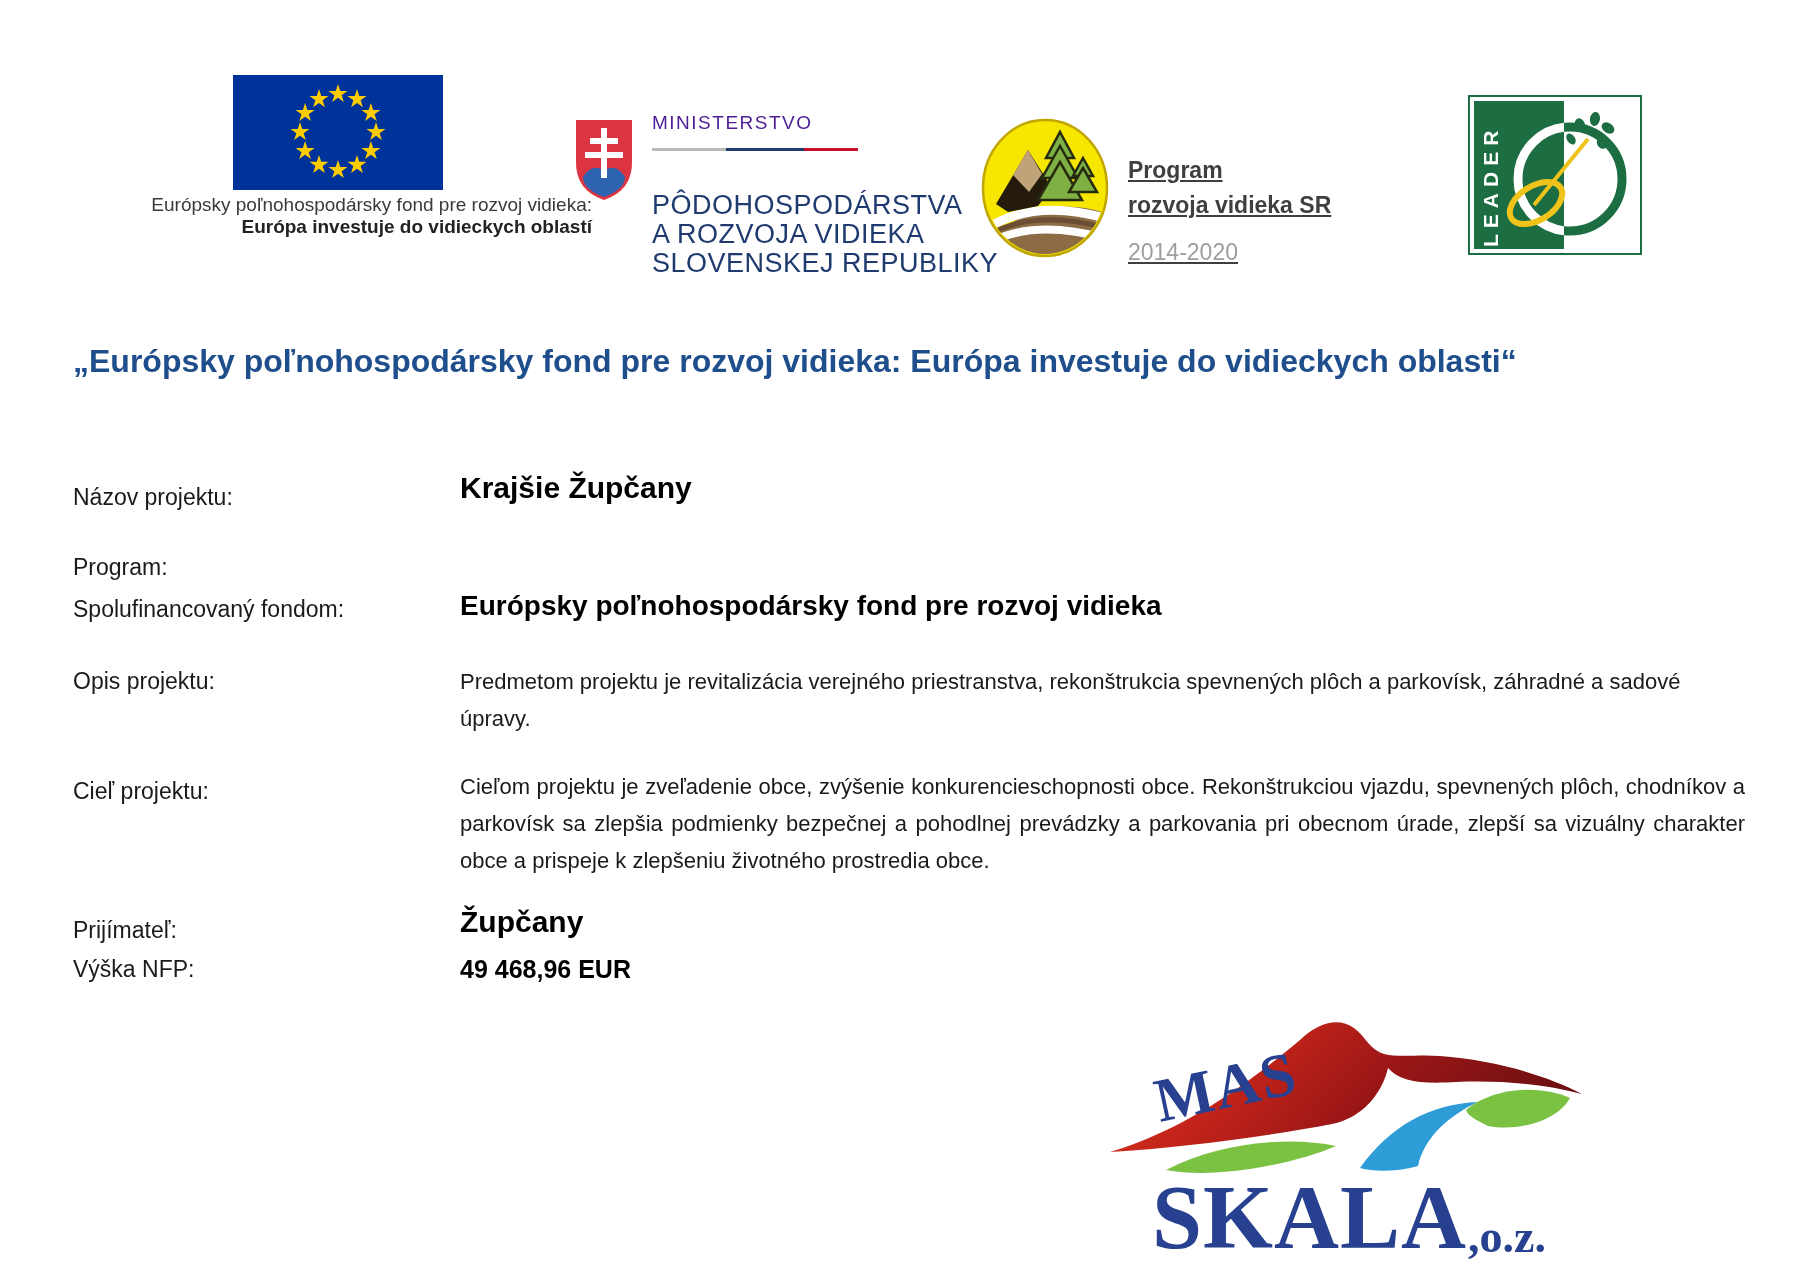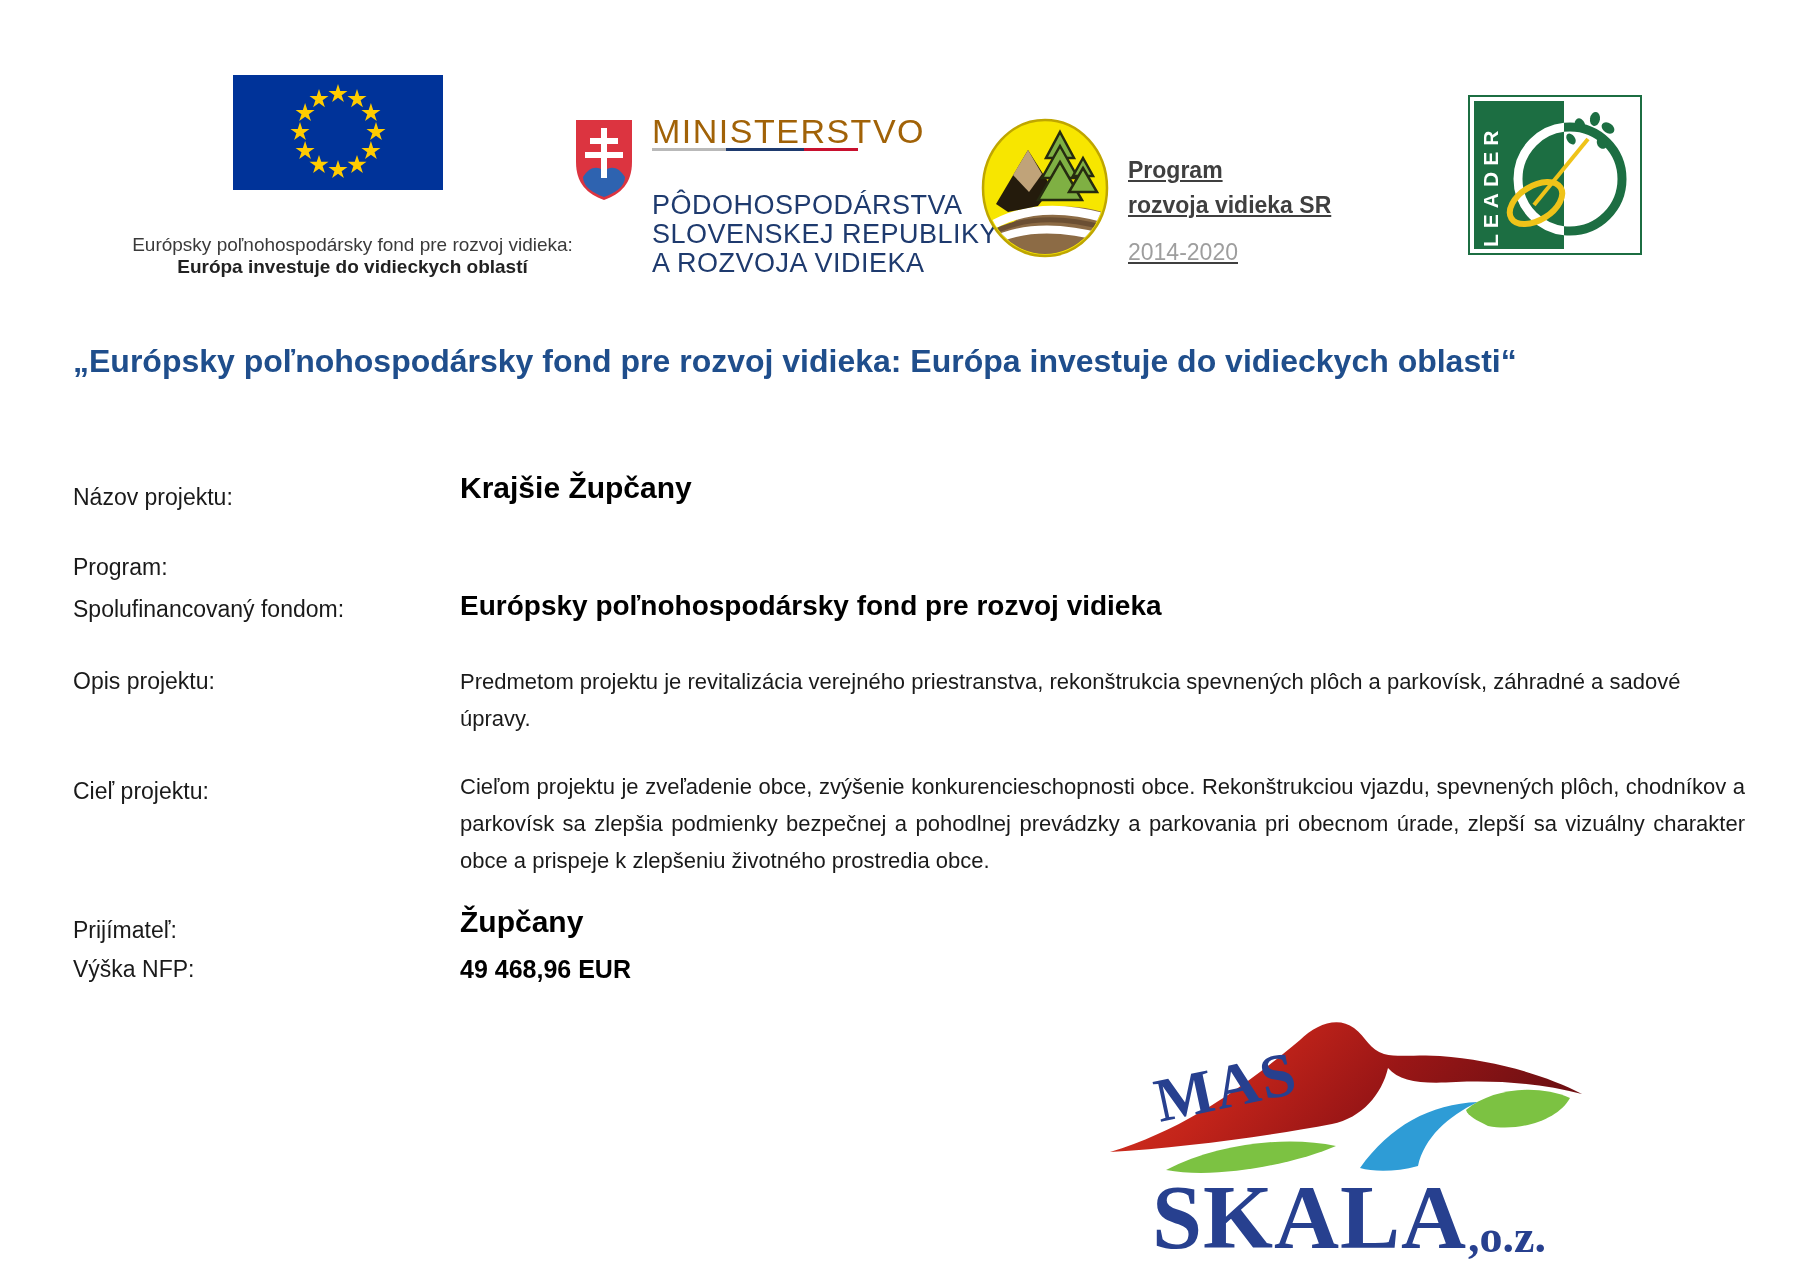--- a/index.html
+++ b/index.html
@@ -1,26 +1,26 @@
 <!DOCTYPE html>
 <html><head>
 <meta charset="utf-8">
 <style>
   html,body{margin:0;padding:0;background:#fff;}
   .page{position:relative;width:1800px;height:1273px;background:#fff;overflow:hidden;
         font-family:"Liberation Sans",sans-serif;color:#1a1a1a;}
   .abs{position:absolute;}
 
   
-  .eu-caption{left:120px;top:194px;width:465px;text-align:center;line-height:21px;margin-top:40px;}
+  .eu-caption{left:127px;top:194px;width:465px;text-align:right;line-height:21px;}
   .eu-caption .l1{font-size:19px;color:#3a3a3a;}
   .eu-caption .l2{font-size:19px;font-weight:bold;color:#222;margin-top:1px;}
 
   
-  .min-title{left:652px;top:112px;font-size:34px;letter-spacing:1.5px;color:#a16207;font-weight:500;}
+  .min-title{left:652px;top:112px;font-size:19px;letter-spacing:1.5px;color:#4c1d95;font-weight:500;}
   .min-underline{left:652px;top:148px;width:206px;height:3px;
       background:linear-gradient(to right,#b9b9b9 0 36%,#1E3A6E 36% 74%,#C8102E 74% 100%);}
   .min-lines{left:652px;top:159px;font-size:27px;line-height:29px;color:#1E3A6E;
       letter-spacing:0.5px;font-weight:500;margin-top:32px;}
 
   
   .prv-lines{left:1128px;top:153px;font-size:23px;line-height:35px;font-weight:bold;color:#3F3F3F;text-decoration:underline;}
   .prv-lines .years{color:#9E9E9E;font-weight:normal;margin-top:12px;}
 
   
@@ -64,22 +64,22 @@
     <path d="M3,3 H59 V45 C59,66 48,77 31,83 C14,77 3,66 3,45 Z" fill="#DC3440"></path>
     <path d="M10,60 C16,50 24,48 31,54 C38,48 46,50 52,60 C52,70 42,76 31,80 C20,76 10,70 10,60 Z" fill="#2E63B0"></path>
     <rect x="28" y="11" width="6" height="50" fill="#fff"></rect>
     <rect x="17" y="21" width="28" height="6" fill="#fff"></rect>
     <rect x="12" y="35" width="38" height="6" fill="#fff"></rect>
   </svg>
   <div class="abs min-title">MINISTERSTVO</div>
   <div class="abs min-underline"></div>
   <div class="abs min-lines">
     <div>PÔDOHOSPODÁRSTVA</div>
+    <div>A ROZVOJA VIDIEKA</div>
     <div>SLOVENSKEJ REPUBLIKY</div>
-    <div>A ROZVOJA VIDIEKA</div>
   </div>
 
   <svg class="abs" style="left:980px;top:118px" width="130" height="142" viewBox="0 0 130 142">
     <defs>
         <clipPath id="prvclip">
           <ellipse cx="65" cy="70" rx="60" ry="66"></ellipse>
         </clipPath>
       </defs>
     <ellipse cx="65" cy="70" rx="62" ry="68" fill="#F7E600" stroke="#BFA600" stroke-width="2.5"></ellipse>
     <g clip-path="url(#prvclip)">

